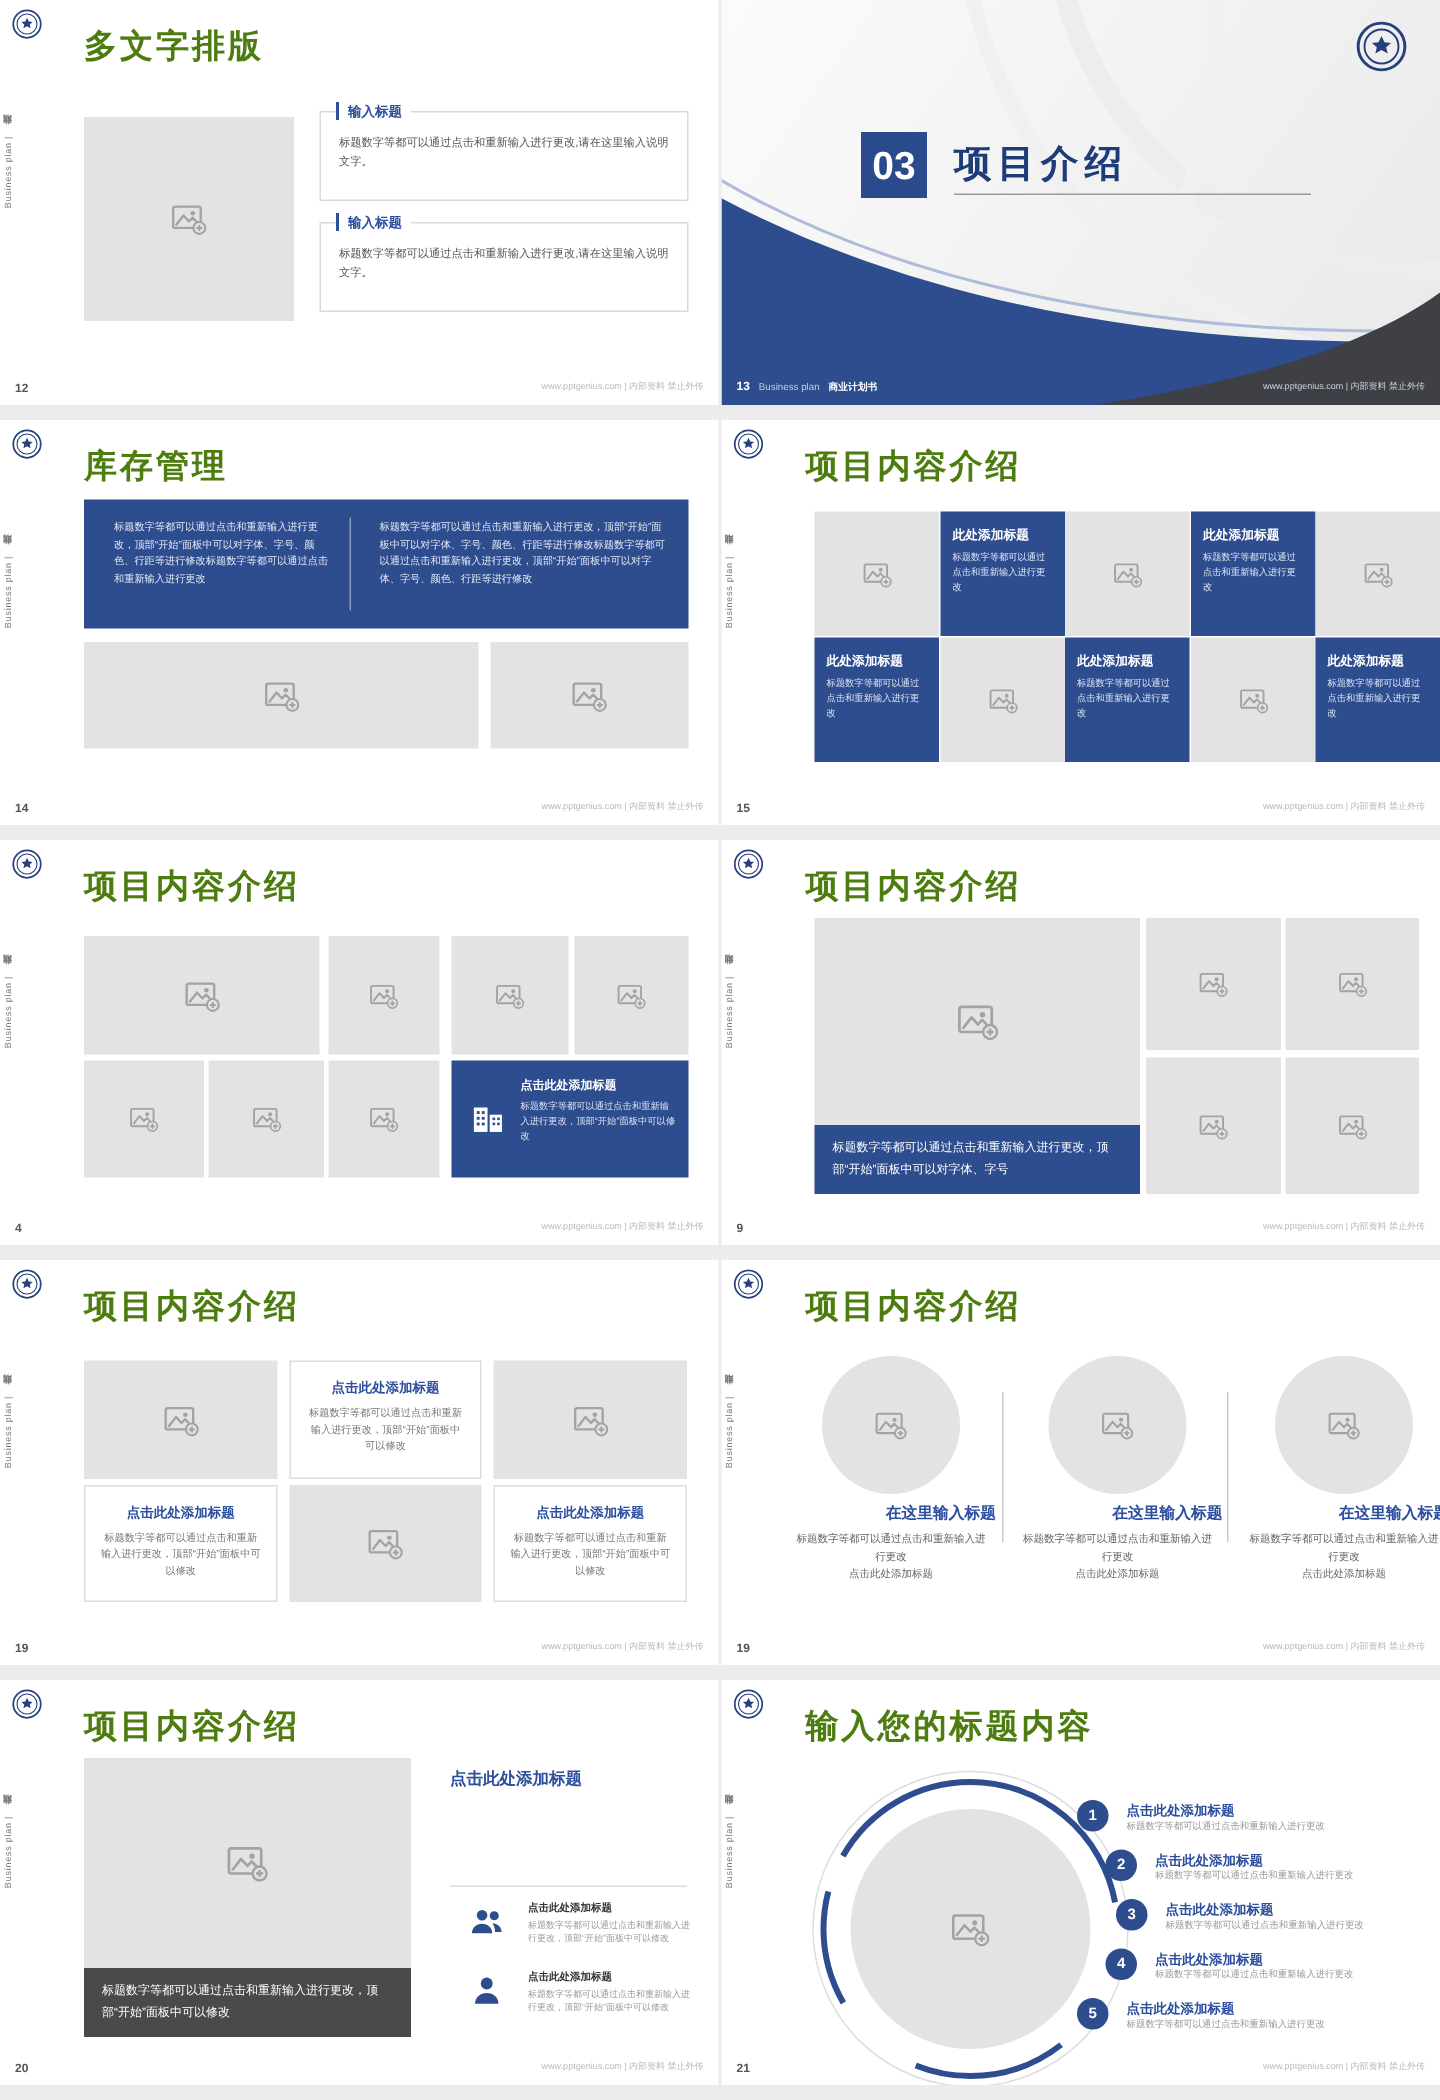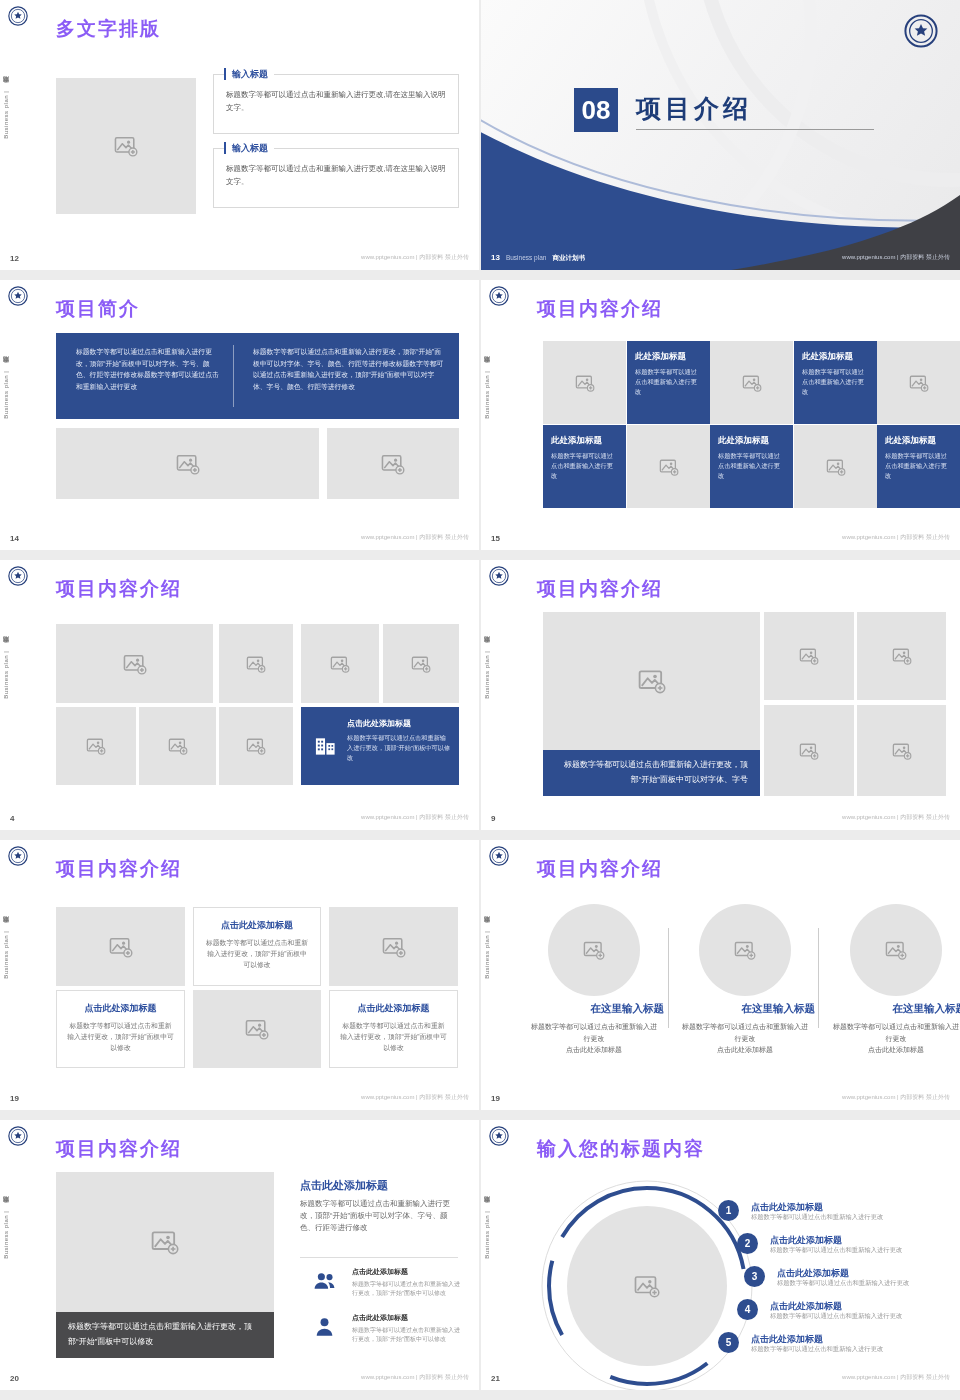--- a/index.html
+++ b/index.html
@@ -6,21 +6,21 @@
   .sheet{position:relative;width:960px;height:1400px;background:#ececec;
          display:grid;grid-template-columns:479px 479px;grid-auto-rows:270px;
          gap:10px 2px;box-sizing:border-box;font-family:"Liberation Sans",sans-serif;}
   .slide{position:relative;background:#fff;overflow:hidden;}
   
   .logo{position:absolute;left:8px;top:6px;width:20px;height:20px;color:#27407c;}
   .vlabel{position:absolute;left:2px;top:86px;writing-mode:vertical-rl;transform:rotate(180deg);
           font-size:6px;color:#777;letter-spacing:.5px;}
   .pg{position:absolute;left:10px;bottom:7px;font-size:8px;font-weight:bold;color:#555;}
   .wm{position:absolute;right:10px;bottom:8px;font-size:6px;color:#b8b8b8;}
-  .stitle{position:absolute;left:56px;top:16px;font-size:19px;color:#8b5cf6;
+  .stitle{position:absolute;left:56px;top:16px;font-size:22px;color:#4d7c0f;
           font-weight:600;letter-spacing:2px;}
   .abs{position:absolute;}
   .ph{position:absolute;background:#e3e3e3;display:flex;align-items:center;justify-content:center;color:#a3a3a3;}
   .icon{display:block;}
   .ph .icon{width:24px;height:22px;}
   .ph.sm .icon{width:20px;height:18px;}
   .ph.lg .icon{width:28px;height:26px;}
   
   .card{position:absolute;border:1px solid #d9d9d9;background:#fff;}
   .card h4{position:absolute;top:-7px;left:10px;margin:0;background:#fff;padding:0 6px;
@@ -116,21 +116,21 @@
 
   <section class="slide" style="background:linear-gradient(125deg,#fbfbfb 0%,#f1f1f2 55%,#e9e9ea 100%);">
     <svg class="deco" viewBox="0 0 479 270" preserveAspectRatio="none">
       <circle cx="470" cy="-70" r="250" fill="none" stroke="#ededee" stroke-width="14"></circle>
       <circle cx="470" cy="-70" r="310" fill="none" stroke="#f0f0f1" stroke-width="10"></circle>
       <circle cx="60" cy="30" r="270" fill="none" stroke="#f1f1f2" stroke-width="12"></circle>
       <path d="M-4 118 C 120 192, 300 226, 483 220" fill="none" stroke="#aebcd9" stroke-width="2"></path>
       <path d="M-4 130 C 130 202, 300 233, 483 227 L483 271 L-4 271 Z" fill="#2e4d8f"></path>
       <path d="M483 192 C 430 232, 350 254, 244 271 L483 271 Z" fill="#3f4045"></path>
     </svg>
-    <div class="numbox">08</div>
+    <div class="numbox">03</div>
     <div class="s13title">项目介绍</div>
     <div class="s13line"></div>
     <span class="seal"><svg viewBox="0 0 24 24" width="100%" height="100%">
           <circle cx="12" cy="12" r="11" fill="none" stroke="currentColor" stroke-width="1.4"></circle>
           <circle cx="12" cy="12" r="8" fill="none" stroke="currentColor" stroke-width="0.9"></circle>
           <path d="M12 7l1.4 3 3.1.3-2.3 2 .7 3-2.9-1.6-2.9 1.6.7-3-2.3-2 3.1-.3z" fill="currentColor"></path>
         </svg></span>
     <div class="s13foot">
       <span class="p">13</span>
       <span style="color:#c2cce4;">Business plan</span>
@@ -139,21 +139,21 @@
     <div class="wm wm-light">www.pptgenius.com | 内部资料 禁止外传</div>
   </section>
 
   <section class="slide">
     <span class="logo"><svg viewBox="0 0 24 24" width="100%" height="100%">
           <circle cx="12" cy="12" r="11" fill="none" stroke="currentColor" stroke-width="1.4"></circle>
           <circle cx="12" cy="12" r="8" fill="none" stroke="currentColor" stroke-width="0.9"></circle>
           <path d="M12 7l1.4 3 3.1.3-2.3 2 .7 3-2.9-1.6-2.9 1.6.7-3-2.3-2 3.1-.3z" fill="currentColor"></path>
         </svg></span>
     <span class="vlabel">Business plan | 商业计划书</span>
-    <div class="stitle">项目简介</div>
+    <div class="stitle">库存管理</div>
     <div class="bluebox">
       <div class="col" style="left:20px;width:145px;">标题数字等都可以通过点击和重新输入进行更改，顶部“开始”面板中可以对字体、字号、颜色、行距等进行修改标题数字等都可以通过点击和重新输入进行更改</div>
       <div class="div"></div>
       <div class="col" style="left:197px;width:192px;">标题数字等都可以通过点击和重新输入进行更改，顶部“开始”面板中可以对字体、字号、颜色、行距等进行修改标题数字等都可以通过点击和重新输入进行更改，顶部“开始”面板中可以对字体、字号、颜色、行距等进行修改</div>
     </div>
     <div class="ph" style="left:56px;top:148px;width:263px;height:71px;">
       <span class="icon"><svg viewBox="0 0 26 24" width="100%" height="100%">
             <rect x="1.5" y="3" width="20" height="15.5" rx="1.5" fill="none" stroke="currentColor" stroke-width="1.7"></rect>
             <circle cx="15.8" cy="7.8" r="1.7" fill="currentColor"></circle>
             <path d="M3.5 16.5 L9 9.5 L13 13.8 L15.6 11 L19.8 15.5" fill="none" stroke="currentColor" stroke-width="1.7" stroke-linejoin="round"></path>
@@ -360,21 +360,21 @@
     <div class="stitle">项目内容介绍</div>
     <div class="ph lg" style="left:62px;top:52px;width:217px;height:138px;">
         <span class="icon"><svg viewBox="0 0 26 24" width="100%" height="100%">
             <rect x="1.5" y="3" width="20" height="15.5" rx="1.5" fill="none" stroke="currentColor" stroke-width="1.7"></rect>
             <circle cx="15.8" cy="7.8" r="1.7" fill="currentColor"></circle>
             <path d="M3.5 16.5 L9 9.5 L13 13.8 L15.6 11 L19.8 15.5" fill="none" stroke="currentColor" stroke-width="1.7" stroke-linejoin="round"></path>
             <circle cx="20.5" cy="18.5" r="4.3" fill="#e3e3e3" stroke="currentColor" stroke-width="1.5"></circle>
             <path d="M20.5 16.3 v4.4 M18.3 18.5 h4.4" stroke="currentColor" stroke-width="1.5"></path>
           </svg></span>
       </div>
-    <div class="cap blue" style="left:62px;top:190px;width:217px;height:46px;text-align:right;">标题数字等都可以通过点击和重新输入进行更改，顶部“开始”面板中可以对字体、字号</div>
+    <div class="cap blue" style="left:62px;top:190px;width:217px;height:46px;">标题数字等都可以通过点击和重新输入进行更改，顶部“开始”面板中可以对字体、字号</div>
     <div class="ph sm" style="left:283px;top:52px;width:90px;height:88px;">
         <span class="icon"><svg viewBox="0 0 26 24" width="100%" height="100%">
             <rect x="1.5" y="3" width="20" height="15.5" rx="1.5" fill="none" stroke="currentColor" stroke-width="1.7"></rect>
             <circle cx="15.8" cy="7.8" r="1.7" fill="currentColor"></circle>
             <path d="M3.5 16.5 L9 9.5 L13 13.8 L15.6 11 L19.8 15.5" fill="none" stroke="currentColor" stroke-width="1.7" stroke-linejoin="round"></path>
             <circle cx="20.5" cy="18.5" r="4.3" fill="#e3e3e3" stroke="currentColor" stroke-width="1.5"></circle>
             <path d="M20.5 16.3 v4.4 M18.3 18.5 h4.4" stroke="currentColor" stroke-width="1.5"></path>
           </svg></span>
       </div>
     <div class="ph sm" style="left:376px;top:52px;width:89px;height:88px;">
@@ -524,21 +524,20 @@
         <span class="icon"><svg viewBox="0 0 26 24" width="100%" height="100%">
             <rect x="1.5" y="3" width="20" height="15.5" rx="1.5" fill="none" stroke="currentColor" stroke-width="1.7"></rect>
             <circle cx="15.8" cy="7.8" r="1.7" fill="currentColor"></circle>
             <path d="M3.5 16.5 L9 9.5 L13 13.8 L15.6 11 L19.8 15.5" fill="none" stroke="currentColor" stroke-width="1.7" stroke-linejoin="round"></path>
             <circle cx="20.5" cy="18.5" r="4.3" fill="#e3e3e3" stroke="currentColor" stroke-width="1.5"></circle>
             <path d="M20.5 16.3 v4.4 M18.3 18.5 h4.4" stroke="currentColor" stroke-width="1.5"></path>
           </svg></span>
       </div>
     <div class="cap dark" style="left:56px;top:192px;width:218px;height:46px;">标题数字等都可以通过点击和重新输入进行更改，顶部“开始”面板中可以修改</div>
     <div class="r20h">点击此处添加标题</div>
-    <div class="r20p">标题数字等都可以通过点击和重新输入进行更改，顶部“开始”面板中可以对字体、字号、颜色、行距等进行修改</div>
     <div class="r20div"></div>
     <div class="mini" style="left:300px;top:147px;width:160px;height:34px;">
       <span class="micon"><svg viewBox="0 0 24 24" width="100%" height="100%" fill="currentColor">
             <circle cx="9" cy="7.5" r="3.4"></circle>
             <path d="M2.5 19c0-3.6 2.9-6.1 6.5-6.1s6.5 2.5 6.5 6.1z"></path>
             <circle cx="16.8" cy="7.8" r="2.9"></circle>
             <path d="M15.5 12.6c3.2.2 6 2.4 6 5.6h-4.2c0-2.2-.6-4.2-1.8-5.6z"></path>
           </svg></span>
       <div class="mtxt">
         <h6>点击此处添加标题</h6>

